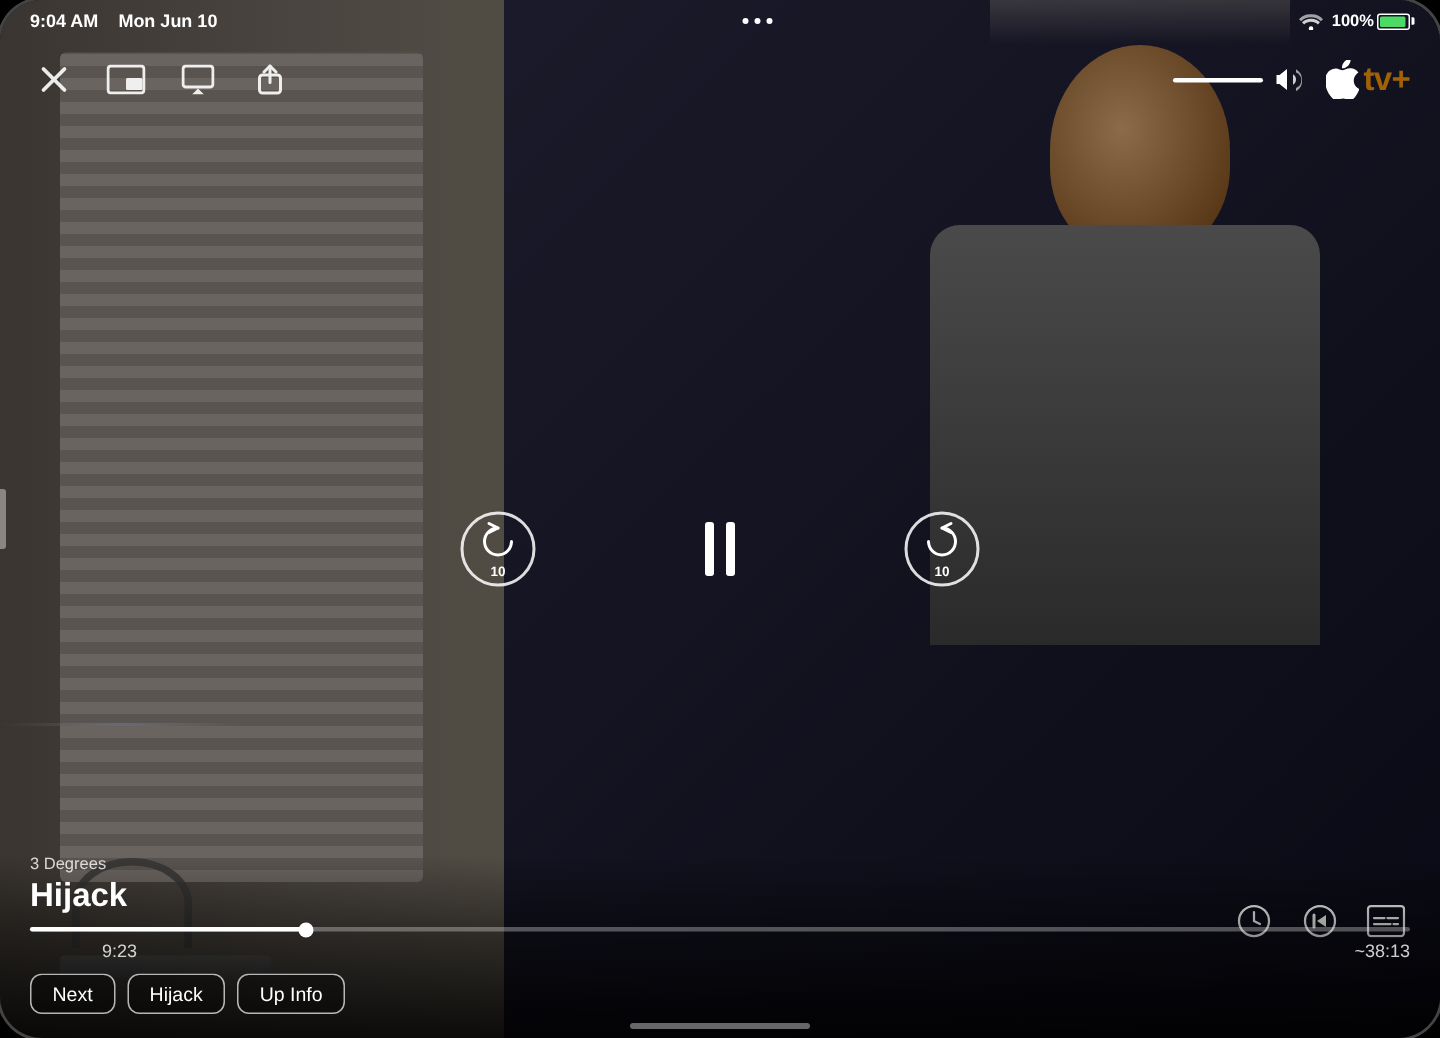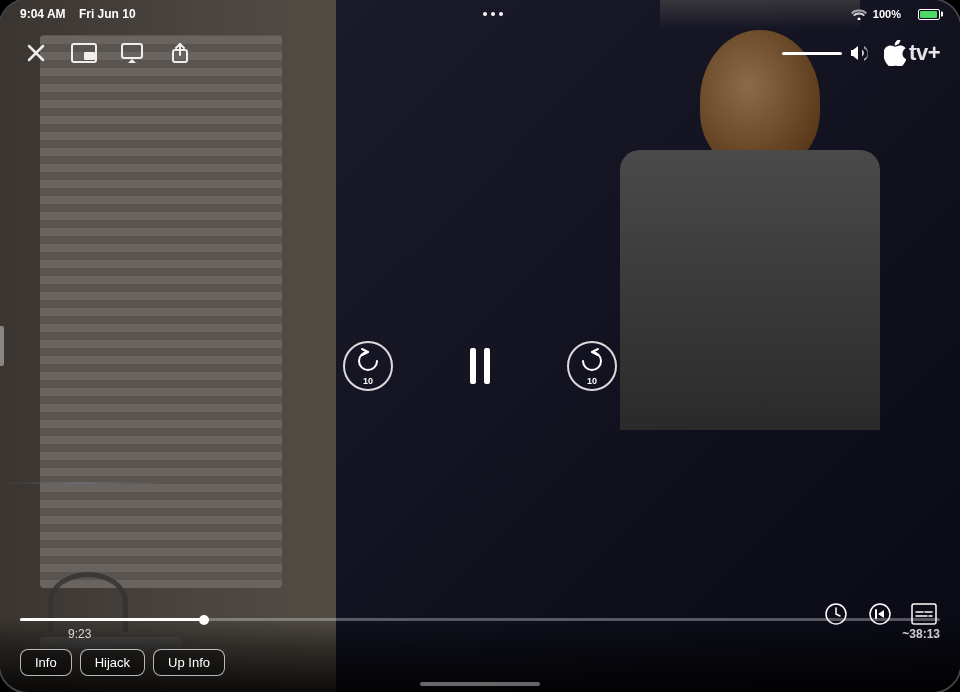--- a/index.html
+++ b/index.html
@@ -64,21 +64,21 @@
     .status-right {
       display: flex;
       align-items: center;
       gap: 6px;
       font-size: 11px;
     }
 
     .battery-container {
       display: flex;
       align-items: center;
-      gap: 17px;
+      gap: 2px;
     }
 
     .battery-text {
       font-size: 11px;
       color: #fff;
       font-weight: 600;
     }
 
     .battery-icon {
       width: 22px;
@@ -264,21 +264,21 @@
     .apple-tv-logo {
       display: flex;
       align-items: center;
       gap: 3px;
       color: #fff;
     }
 
     .tv-plus-text {
       font-size: 22px;
       font-weight: 700;
-      color: #e5e5e5;
+      color: #a16207;
       letter-spacing: -0.5px;
     }
 
     
     .volume-bar {
       display: flex;
       align-items: center;
       gap: 8px;
       color: #fff;
     }
@@ -291,21 +291,21 @@
     }
 
     
     .center-controls {
       position: absolute;
       top: 50%;
       left: 50%;
       transform: translate(-50%, -50%);
       display: flex;
       align-items: center;
-      gap: 60px;
+      gap: 96px;
       z-index: 20;
       margin-top: 20px;
     }
 
     .skip-btn {
       width: 50px;
       height: 50px;
       border: 2.5px solid rgba(255,255,255,0.85);
       border-radius: 50%;
       display: flex;
@@ -420,21 +420,21 @@
     .time-current {
       font-size: 12px;
       color: rgba(255,255,255,0.8);
       font-weight: 500;
       margin-left: 48px;
     }
 
     .time-remaining {
       font-size: 12px;
       color: rgba(255,255,255,0.8);
-      font-weight: 700;
+      font-weight: 400;
     }
 
     
     .bottom-right-controls {
       position: absolute;
       bottom: 62px;
       right: 20px;
       display: flex;
       gap: 12px;
       align-items: center;
@@ -553,21 +553,21 @@
           <div class="person-body"></div>
         </div>
       </div>
     </div>
   </div>
 
   <div class="status-bar">
     <div class="status-time">
       <span>9:04 AM</span>
       &nbsp;&nbsp;
-      <span>Fri Jun 10</span>
+      <span>Mon Jun 10</span>
     </div>
     <div class="status-center">
       <div class="status-dot"></div>
       <div class="status-dot"></div>
       <div class="status-dot"></div>
     </div>
     <div class="status-right">
 
       <svg width="16" height="12" viewBox="0 0 16 12" fill="white">
         <path d="M8 9.5a1.5 1.5 0 1 1 0 3 1.5 1.5 0 0 1 0-3z"></path>
@@ -680,35 +680,39 @@
     </div>
     <div class="bottom-ctrl-btn">
       <svg width="26" height="22" viewBox="0 0 26 22" fill="none">
         <rect x="1" y="1" width="24" height="20" rx="2" stroke="white" stroke-width="1.5"></rect>
         <path d="M5 9h7M5 13h11M14 9h7M18 13h3" stroke="white" stroke-width="1.5" stroke-linecap="round"></path>
       </svg>
     </div>
   </div>
 
   <div class="bottom-overlay">
+    <div class="show-meta">
+      <div class="show-episode">3 Degrees</div>
+      <div class="show-title">Hijack</div>
+    </div>
 
     <div class="progress-container">
       <div class="progress-bar">
         <div class="progress-fill"></div>
         <div class="progress-thumb"></div>
       </div>
     </div>
 
     <div class="time-row">
       <span class="time-current">9:23</span>
       <span class="time-remaining">~38:13</span>
     </div>
 
     <div class="bottom-action-buttons">
-      <button class="action-btn">Info</button>
+      <button class="action-btn">Next</button>
       <button class="action-btn">Hijack</button>
       <button class="action-btn">Up Info</button>
     </div>
   </div>
 
   <div class="home-indicator"></div>
 
 </div>
 
 </body></html>

